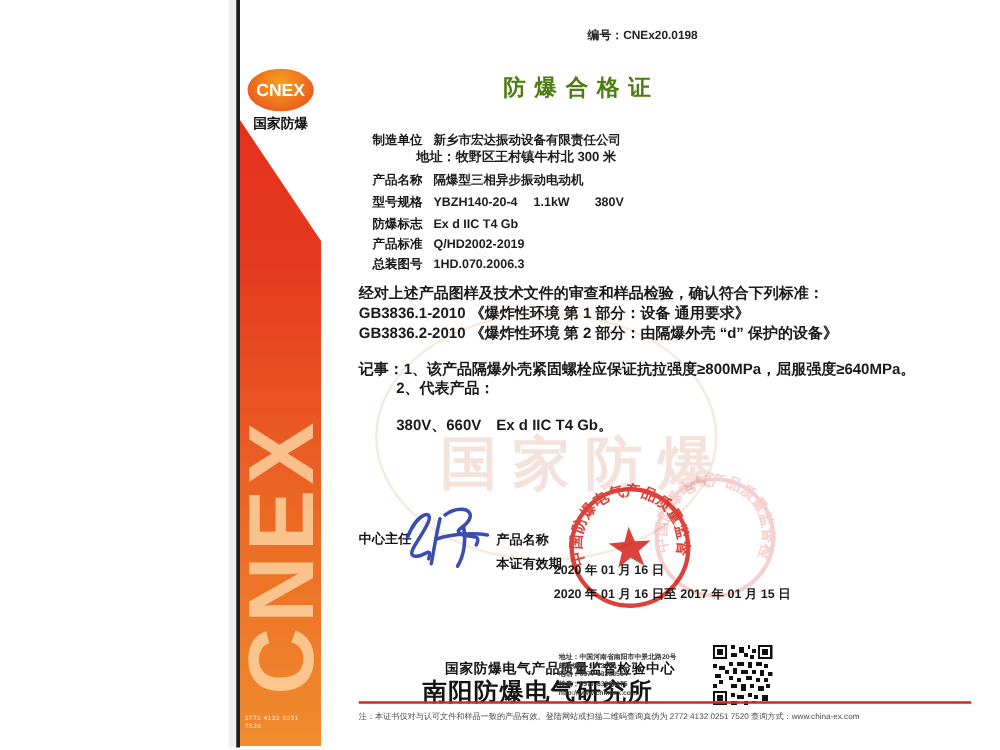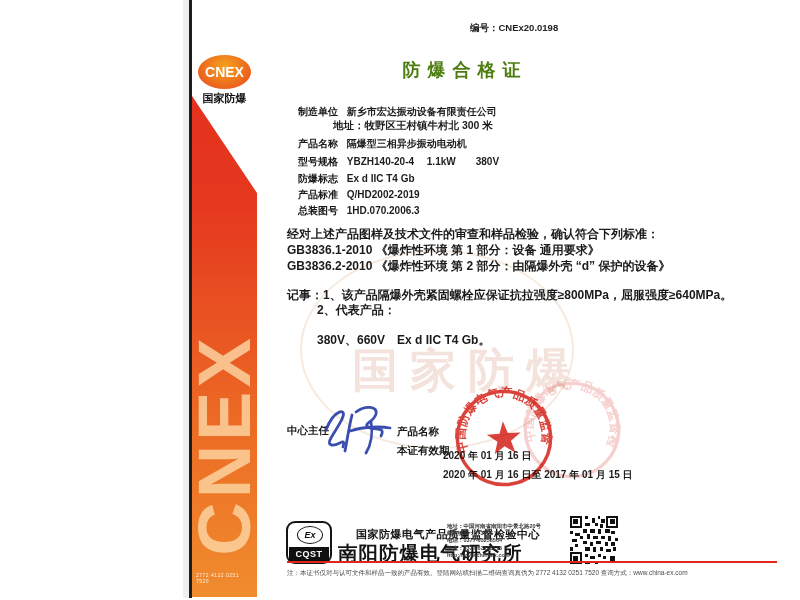--- a/index.html
+++ b/index.html
@@ -156,24 +156,20 @@
     <g transform="rotate(-4 48 48)">
       <circle cx="48" cy="48" r="43" fill="none" stroke="#d6281f" stroke-width="3.2"></circle>
       <polygon transform="translate(48,49) scale(0.82)" points="0,-20 4.7,-6.47 19.02,-6.18 7.61,2.47 11.76,16.18 0,8 -11.76,16.18 -7.61,2.47 -19.02,-6.18 -4.7,-6.47" fill="#d6281f"></polygon>
       <path id="arc1" d="M 15 60 A 36 36 0 1 1 81 60" fill="none"></path>
       <text font-size="11" font-weight="bold" fill="#d6281f" letter-spacing="0.4">
         <textPath href="#arc1" startOffset="2">中国防爆电气产品质量监督检验中心</textPath>
       </text>
     </g>
   </svg>
 
-  <div class="abs exlogo">
-    <div class="exoval">Ex</div>
-    <div class="cqst">CQST</div>
-  </div>
   <div class="abs center-name">国家防爆电气产品质量监督检验中心</div>
   <div class="abs inst-name">南阳防爆电气研究所</div>
   <div class="abs addrblock">
     <div>地址：中国河南省南阳市中景北路20号</div>
     <div>邮政编码：473008</div>
     <div>电话：0377-63258564</div>
     <div>传真：0377-63208175</div>
     <div>http://www.chinaex.com</div>
   </div>
   <svg class="abs qr" viewBox="0 0 29 29" shape-rendering="crispEdges">

